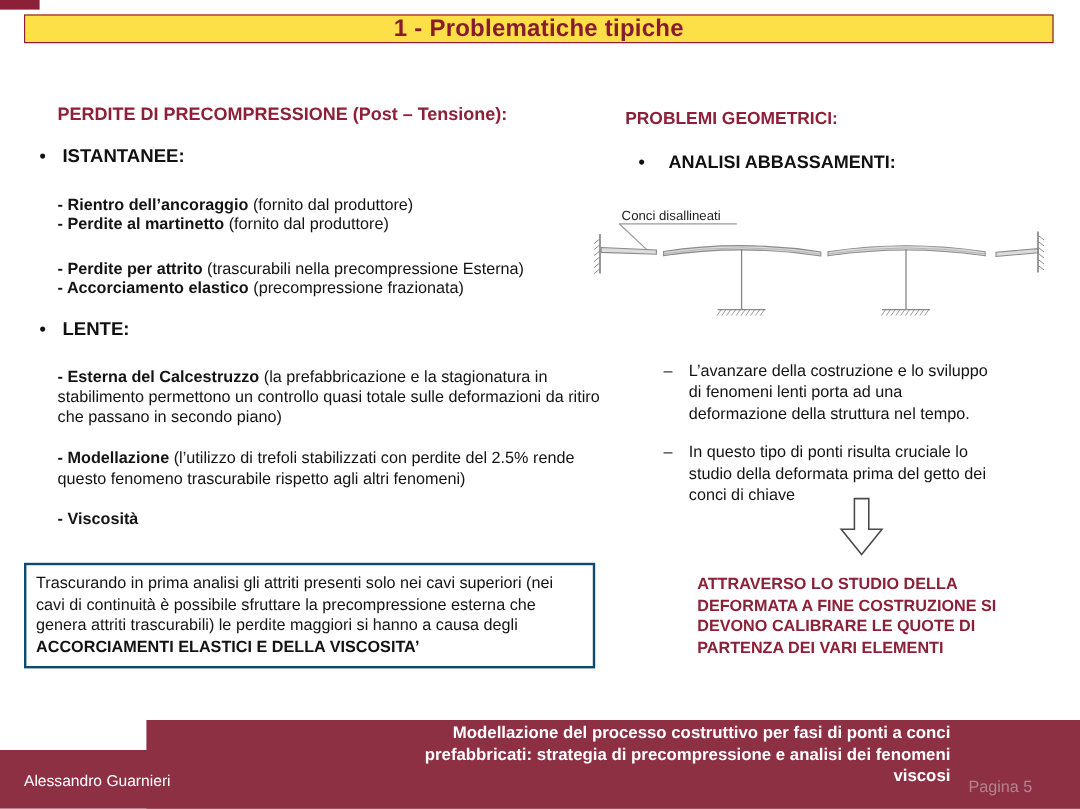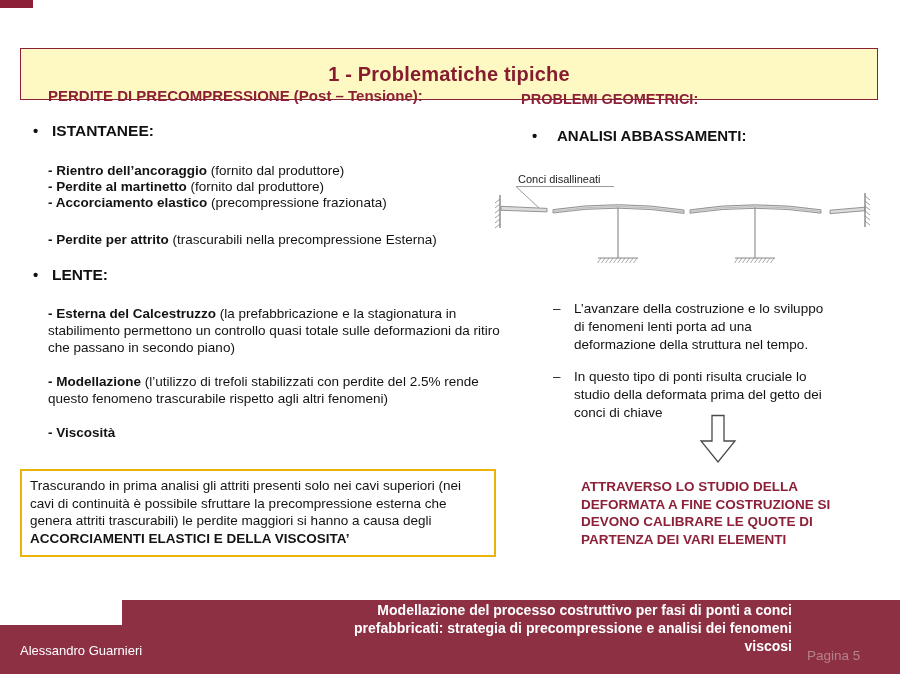--- a/index.html
+++ b/index.html
@@ -4,44 +4,44 @@
 <style>
   * { margin:0; padding:0; box-sizing:border-box; }
   body { background:#ffffff; }
   .slide {
     position:relative; width:900px; height:674px; background:#ffffff;
     font-family:"Liberation Sans", sans-serif; color:#111; overflow:hidden;
   }
   .corner-mark { position:absolute; left:0; top:0; width:33px; height:8px; background:#8c2038; }
 
   .title-box {
-    position:absolute; left:20px; top:12px; width:858px; height:52px;
-    border:1.6px solid #8c2038; background:#fef9c3;
-    display:flex; align-items:center; justify-content:center;margin-top:36px;
+    position:absolute; left:20px; top:12px; width:858px; height:24px;
+    border:1.6px solid #8c2038; background:#fde047;
+    display:flex; align-items:center; justify-content:center;
   }
   .title-box h1 { font-size:20px; font-weight:bold; color:#871c2e; letter-spacing:0.2px; }
 
   .maroon-heading { position:absolute; font-weight:bold; color:#8c2038; font-size:15px;margin-left:16px; }
   .rheading { font-size:14.5px; }
 
   .bullet-row { position:absolute; display:flex; }
   .bullet-dot { font-size:15px; font-weight:bold; width:19px; color:#111; }
   .bullet-label { font-size:15.5px; font-weight:bold; color:#111; }
 
   .sublist { position:absolute; left:48px; width:462px; font-size:13.5px; line-height:16px; color:#131313; }
   .sublist .item { margin:0; }
   .sublist .item.gap { margin-top:21px; }
   .lead { font-weight:bold; }
 
   .slowlist { position:absolute; left:48px; top:305px; width:462px; font-size:13.5px; line-height:17px; color:#131313; }
   .slowlist .item { margin-bottom:17px; }
 
   .note-box {
     position:absolute; left:20px; top:469px; width:476px; height:88px;
-    border:2px solid #eab308; padding:6px 8px; font-size:13.5px; line-height:17.5px; color:#131313;
+    border:2px solid #0c4a6e; padding:6px 8px; font-size:13.5px; line-height:17.5px; color:#131313;
   }
   .note-box .emph { font-weight:bold; }
 
   .diagram { position:absolute; left:488px; top:166px; width:400px; height:112px; }
 
   .rbullets { position:absolute; left:553px; top:300px; width:320px; font-size:13.5px; color:#131313; }
   .rbullet { display:flex; margin-bottom:14px; line-height:18px; }
   .rbullet .dash { width:21px; flex:0 0 21px; }
   .rbullet .bl { display:block; }
 
@@ -81,25 +81,25 @@
     <span class="bullet-label">ISTANTANEE:</span>
   </div>
 
   <div class="sublist" style="top:163px;">
     <div class="item">
       <span class="lead">- Rientro dell’ancoraggio</span><span> (fornito dal produttore)</span>
     </div>
     <div class="item">
       <span class="lead">- Perdite al martinetto</span><span> (fornito dal produttore)</span>
     </div>
-    <div class="item">
-      <span class="lead">- Accorciamento elastico</span><span> (precompressione frazionata)</span>
-    </div>
     <div class="item gap">
       <span class="lead">- Perdite per attrito</span><span> (trascurabili nella precompressione Esterna)</span>
+    </div>
+    <div class="item">
+      <span class="lead">- Accorciamento elastico</span><span> (precompressione frazionata)</span>
     </div>
   </div>
 
   <div class="bullet-row" style="left:33px; top:266px;">
     <span class="bullet-dot">•</span>
     <span class="bullet-label">LENTE:</span>
   </div>
 
   <div class="slowlist">
     <div class="item">

